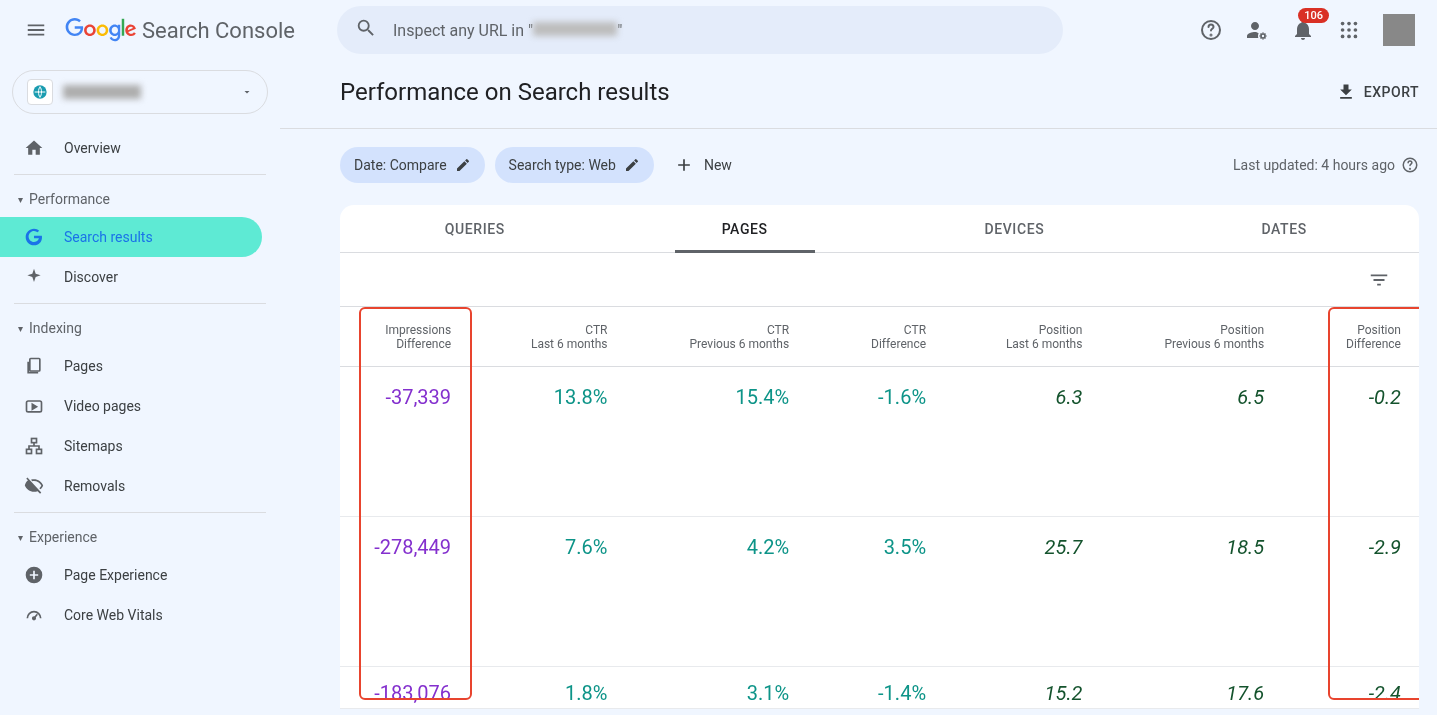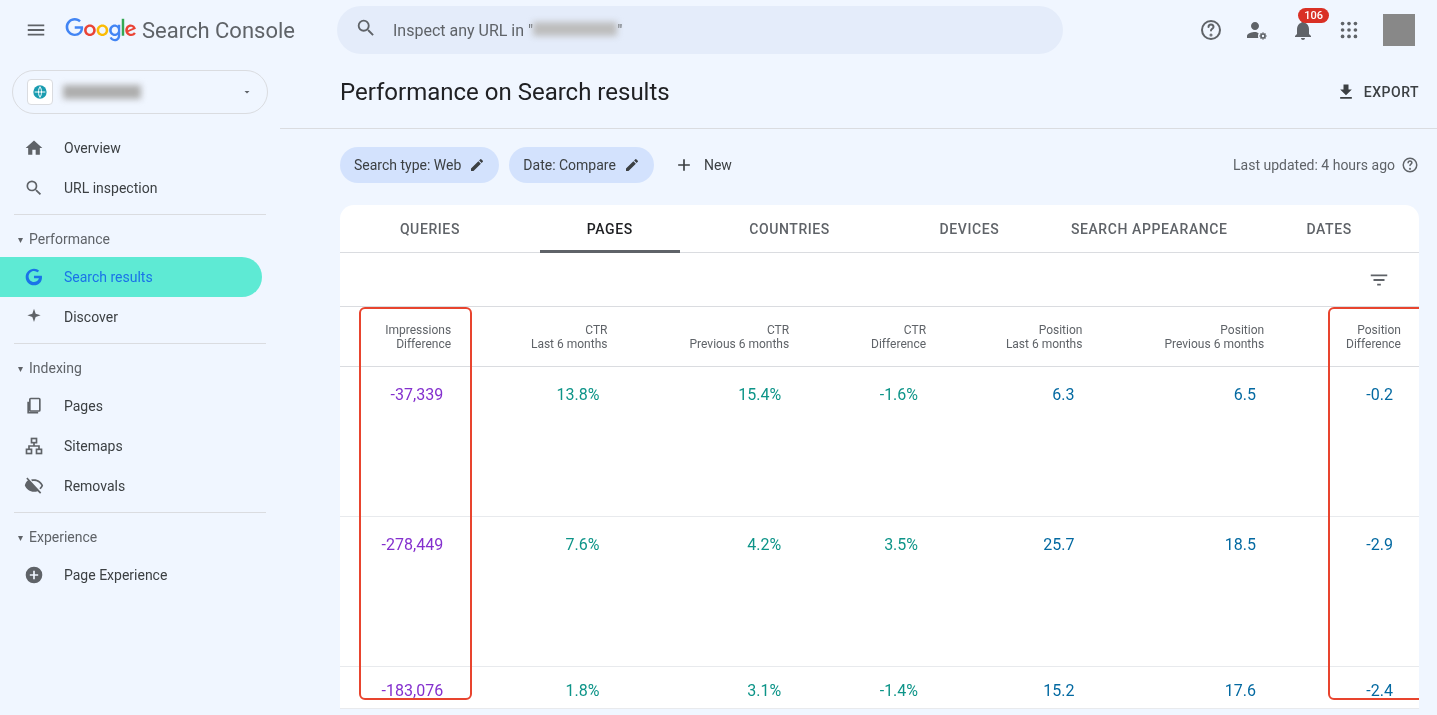--- a/index.html
+++ b/index.html
@@ -214,33 +214,33 @@
   .thead { display:flex; height:60px; border-bottom:1px solid #dadce0;}
   .th {
     display:flex;flex-direction:column;align-items:flex-end;justify-content:center;
     font-size:12px;color:#5f6368;
     padding-right:18px;
   }
   .trow { display:flex;height:150px;border-bottom:1px solid #e8eaed;align-items:flex-start;padding-top:18px;}
   .trow.short { height:42px;padding-top:14px;}
   .td {
     display:flex;justify-content:flex-end;
-    font-size:16px;
-    padding-right:26px;
+    font-size:20px;
+    padding-right:18px;
   }
   .col1 { width:132px;}
   .col2 { width:160px;}
   .col3 { width:186px;}
   .col4 { width:140px;}
   .col5 { width:160px;}
   .col6 { width:186px;}
   .col7 { width:140px;}
   .c-purple { color:#8430ce;}
   .c-teal { color:#0d9488;}
-  .c-orange { color:#0369a1;}
+  .c-orange { color:#14532d;font-style:italic;}
   .highlight-box {
     position:absolute;
     border:2px solid #e8442e;
     border-radius:6px;
     pointer-events:none;
   }
   .hbox1 { left:19px;top:0px;width:113px;height:393px;}
   .hbox2 { left:988px;top:0px;width:97px;height:393px;}
   .blur-text { background:#bdbdbd;filter:blur(3px);display:inline-block;}
 </style>
@@ -329,28 +329,20 @@
   </div>
 
   <div class="nav-item">
     <span class="nav-icon">
         <svg width="20" height="20" viewBox="0 0 24 24" fill="#5f6368">
           <path d="M10 20v-6h4v6h5v-8h3L12 3 2 12h3v8z"></path>
         </svg>
       </span>
     <span>Overview</span>
   </div>
-  <div class="nav-item">
-    <span class="nav-icon">
-        <svg width="20" height="20" viewBox="0 0 24 24" fill="#5f6368">
-          <path d="M15.5 14h-.79l-.28-.27A6.471 6.471 0 0016 9.5 6.5 6.5 0 109.5 16c1.61 0 3.09-.59 4.23-1.57l.27.28v.79l5 4.99L20.49 19l-4.99-5zm-6 0C7.01 14 5 11.99 5 9.5S7.01 5 9.5 5 14 7.01 14 9.5 11.99 14 9.5 14z"></path>
-        </svg>
-      </span>
-    <span>URL inspection</span>
-  </div>
   <div class="divider"></div>
 
   <div class="nav-section-header">
     <span class="caret">▾</span>
     <span>Performance</span>
   </div>
   <div class="nav-item active">
     <span class="nav-icon">
         <svg width="20" height="20" viewBox="0 0 24 24" fill="#1a73e8">
           <path d="M12 11v2.5h5.9c-.3 1.5-1.8 4.4-5.9 4.4-3.6 0-6.5-3-6.5-6.6S8.4 4.7 12 4.7c2 0 3.4.9 4.2 1.6l2-1.9C16.8 3 14.6 2 12 2 6.5 2 2 6.5 2 12s4.5 10 10 10c5.8 0 9.6-4.1 9.6-9.8 0-.7-.1-1.2-.2-1.7H12z"></path>
@@ -373,20 +365,29 @@
     <span>Indexing</span>
   </div>
   <div class="nav-item">
     <span class="nav-icon">
         <svg width="20" height="20" viewBox="0 0 24 24" fill="none" stroke="#5f6368" stroke-width="2">
           <rect x="7" y="3" width="12" height="15" rx="1"></rect>
           <path d="M5 7v13h12"></path>
         </svg>
       </span>
     <span>Pages</span>
+  </div>
+  <div class="nav-item">
+    <span class="nav-icon">
+        <svg width="20" height="20" viewBox="0 0 24 24" fill="none" stroke="#5f6368" stroke-width="2">
+          <rect x="3" y="6" width="18" height="13" rx="2"></rect>
+          <path d="M10 10l5 3-5 3z" fill="#5f6368"></path>
+        </svg>
+      </span>
+    <span>Video pages</span>
   </div>
   <div class="nav-item">
     <span class="nav-icon">
         <svg width="20" height="20" viewBox="0 0 24 24" fill="none" stroke="#5f6368" stroke-width="2">
           <rect x="9" y="3" width="6" height="5"></rect>
           <rect x="3" y="16" width="6" height="5"></rect>
           <rect x="15" y="16" width="6" height="5"></rect>
           <path d="M12 8v4M12 12H6v4M12 12h6v4"></path>
         </svg>
       </span>
@@ -407,44 +408,54 @@
     <span>Experience</span>
   </div>
   <div class="nav-item">
     <span class="nav-icon">
         <svg width="20" height="20" viewBox="0 0 24 24" fill="#5f6368">
           <circle cx="12" cy="12" r="10"></circle>
           <path d="M12 7v10M7 12h10" stroke="#f0f6ff" stroke-width="2"></path>
         </svg>
       </span>
     <span>Page Experience</span>
+  </div>
+  <div class="nav-item">
+    <span class="nav-icon">
+        <svg width="20" height="20" viewBox="0 0 24 24" fill="none" stroke="#5f6368" stroke-width="2">
+          <path d="M4 16a8 8 0 0116 0"></path>
+          <path d="M12 16l4-5"></path>
+          <circle cx="12" cy="16" r="1.5" fill="#5f6368"></circle>
+        </svg>
+      </span>
+    <span>Core Web Vitals</span>
   </div>
 </div>
 
 <div class="main">
   <div class="page-header">
     <div class="page-title">Performance on Search results</div>
     <div class="export-btn">
       <svg width="20" height="20" viewBox="0 0 24 24" fill="#3c4043">
           <path d="M19 9h-4V3H9v6H5l7 7 7-7zM5 18v2h14v-2H5z"></path>
         </svg>
       <span>EXPORT</span>
     </div>
   </div>
   <div class="page-divider"></div>
 
   <div class="filters">
     <div class="chip">
-      <span>Search type: Web</span>
+      <span>Date: Compare</span>
       <svg width="16" height="16" viewBox="0 0 24 24" fill="#3c4043">
           <path d="M3 17.25V21h3.75L17.81 9.94l-3.75-3.75L3 17.25zM20.71 7.04a1 1 0 000-1.41l-2.34-2.34a1 1 0 00-1.41 0l-1.83 1.83 3.75 3.75 1.83-1.83z"></path>
         </svg>
     </div>
     <div class="chip">
-      <span>Date: Compare</span>
+      <span>Search type: Web</span>
       <svg width="16" height="16" viewBox="0 0 24 24" fill="#3c4043">
           <path d="M3 17.25V21h3.75L17.81 9.94l-3.75-3.75L3 17.25zM20.71 7.04a1 1 0 000-1.41l-2.34-2.34a1 1 0 00-1.41 0l-1.83 1.83 3.75 3.75 1.83-1.83z"></path>
         </svg>
     </div>
     <div class="new-btn">
       <svg width="20" height="20" viewBox="0 0 24 24" fill="#3c4043">
           <path d="M19 13h-6v6h-2v-6H5v-2h6V5h2v6h6v2z"></path>
         </svg>
       <span>New</span>
     </div>
@@ -460,27 +471,21 @@
 
   <div class="card">
     <div class="tabs">
       <div class="tab">
           <span>QUERIES</span>
         </div>
       <div class="tab active">
           <span>PAGES</span>
         </div>
       <div class="tab">
-          <span>COUNTRIES</span>
-        </div>
-      <div class="tab">
           <span>DEVICES</span>
-        </div>
-      <div class="tab">
-          <span>SEARCH APPEARANCE</span>
         </div>
       <div class="tab">
           <span>DATES</span>
         </div>
     </div>
 
     <div class="filter-row">
       <div class="icon-btn">
         <svg width="22" height="22" viewBox="0 0 24 24" fill="#5f6368">
             <path d="M3 6h18v2H3zM6 11h12v2H6zM10 16h4v2h-4z"></path>

